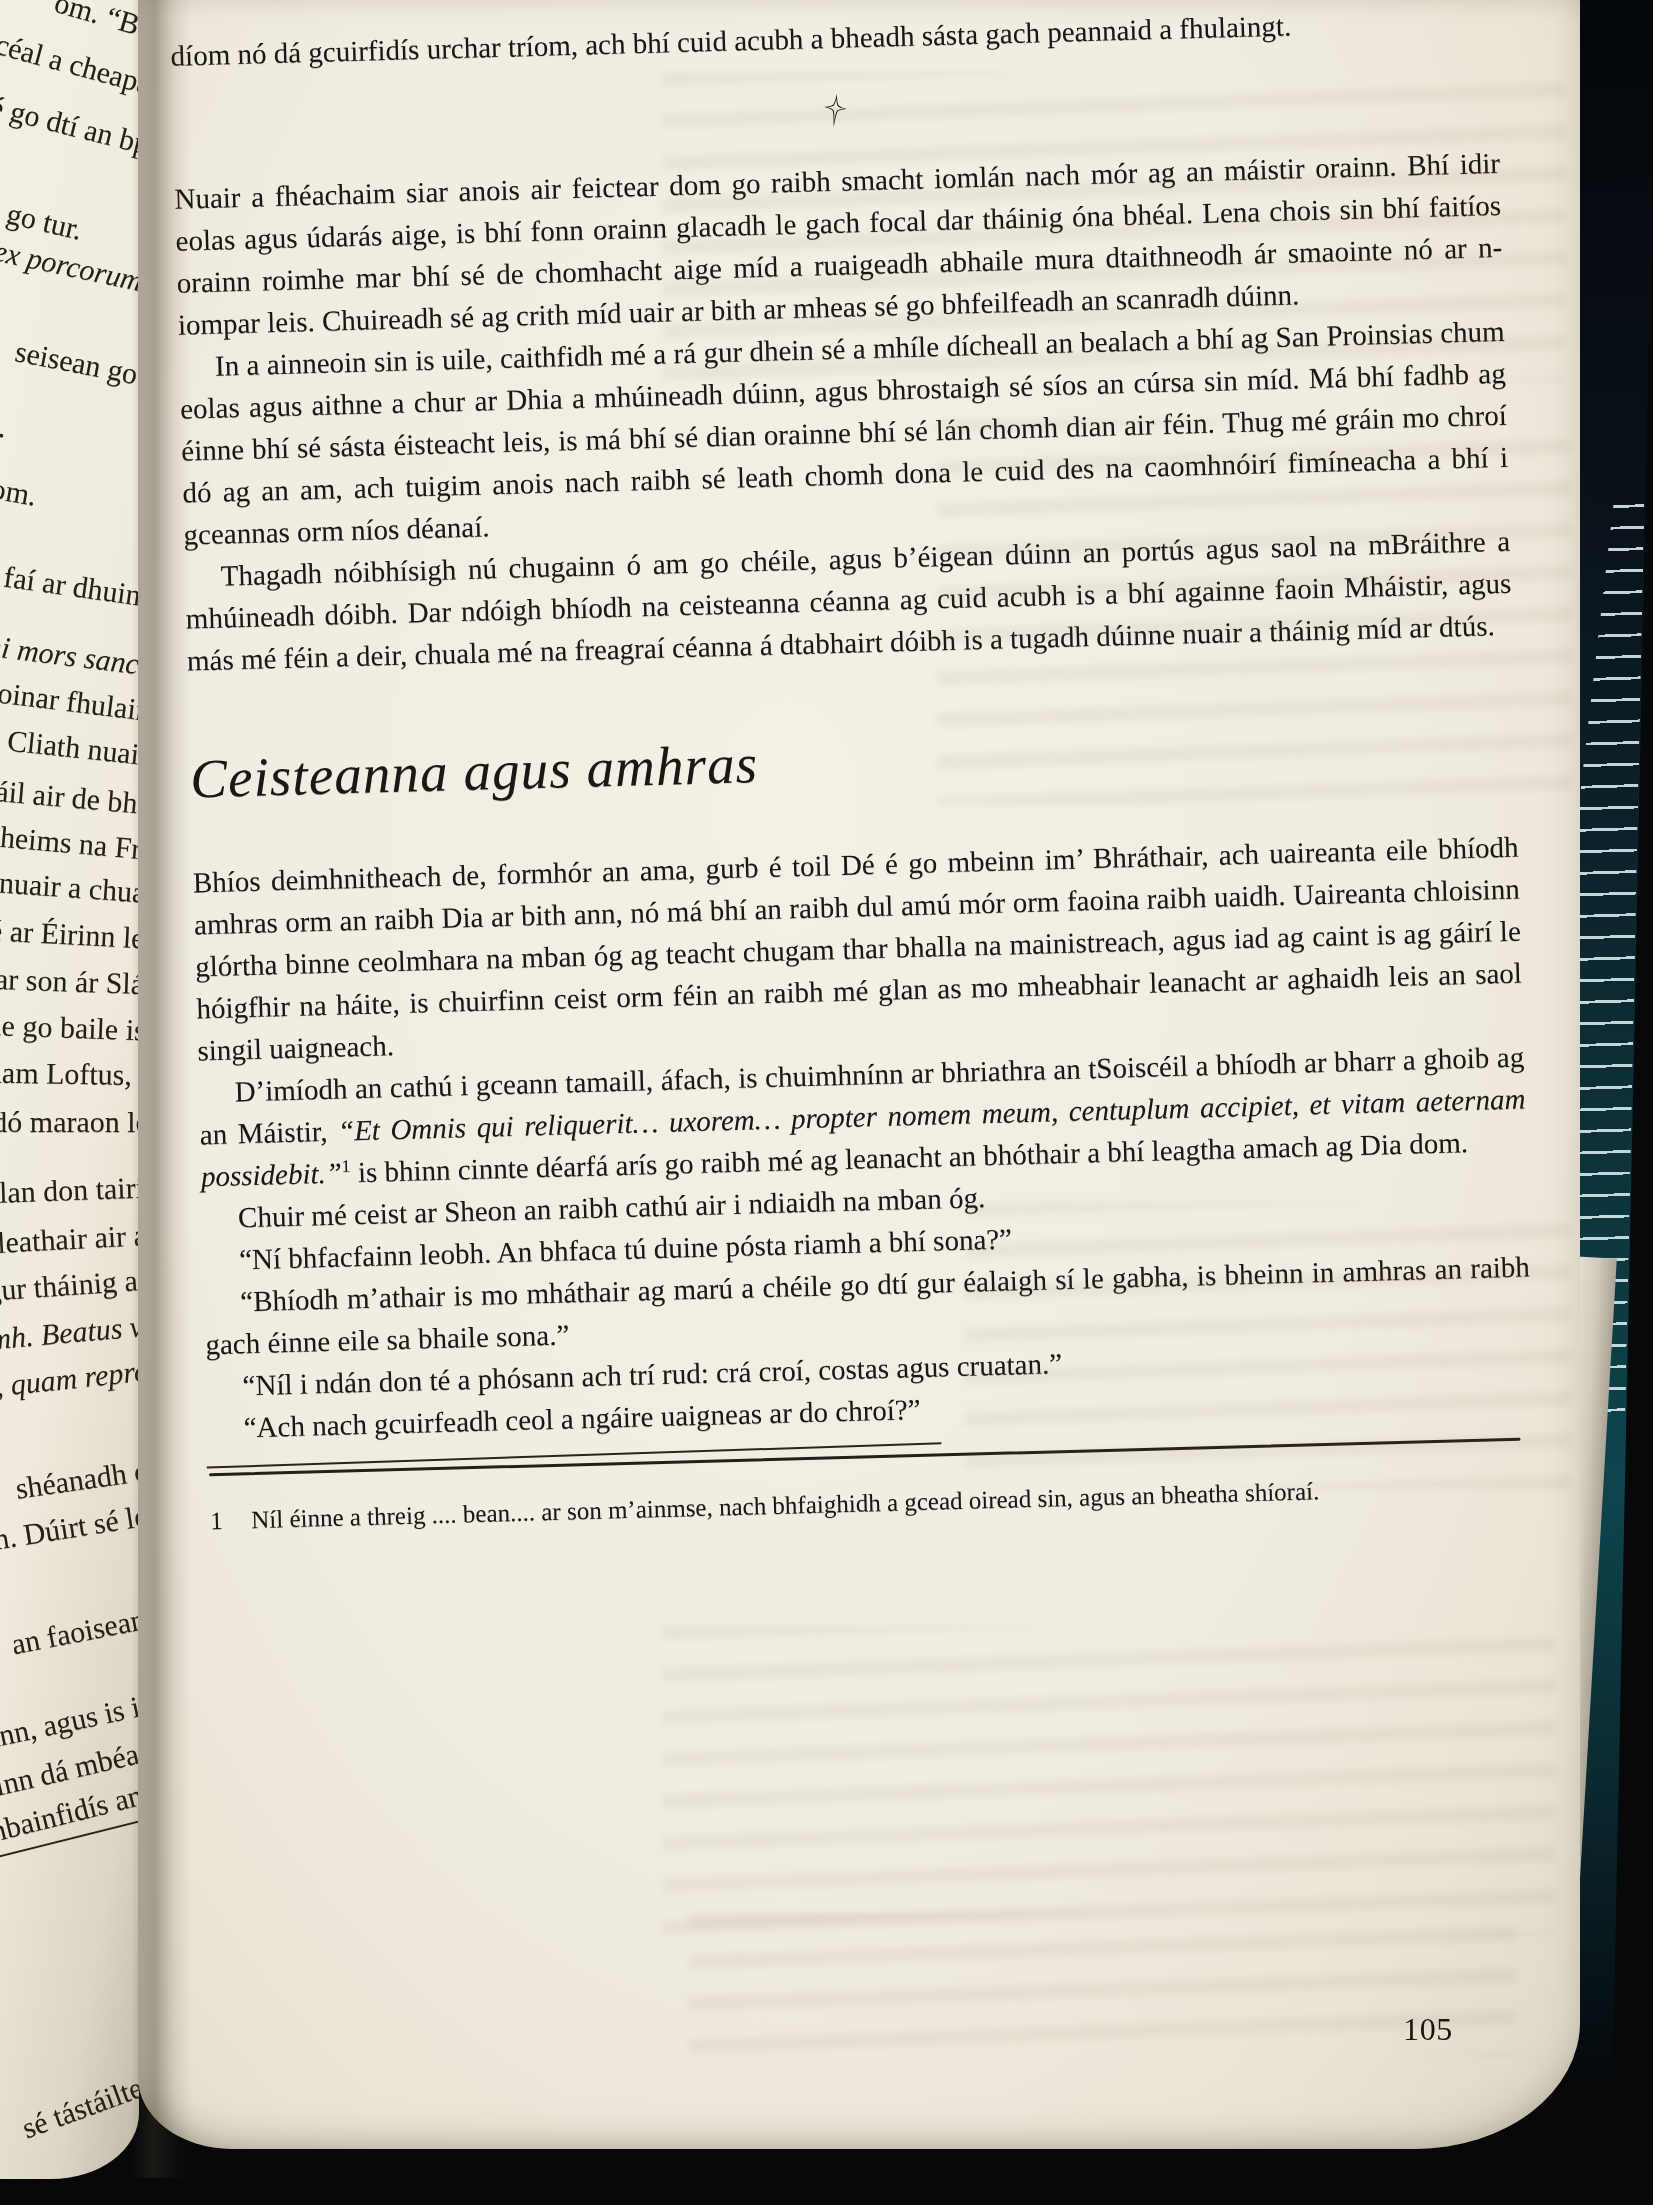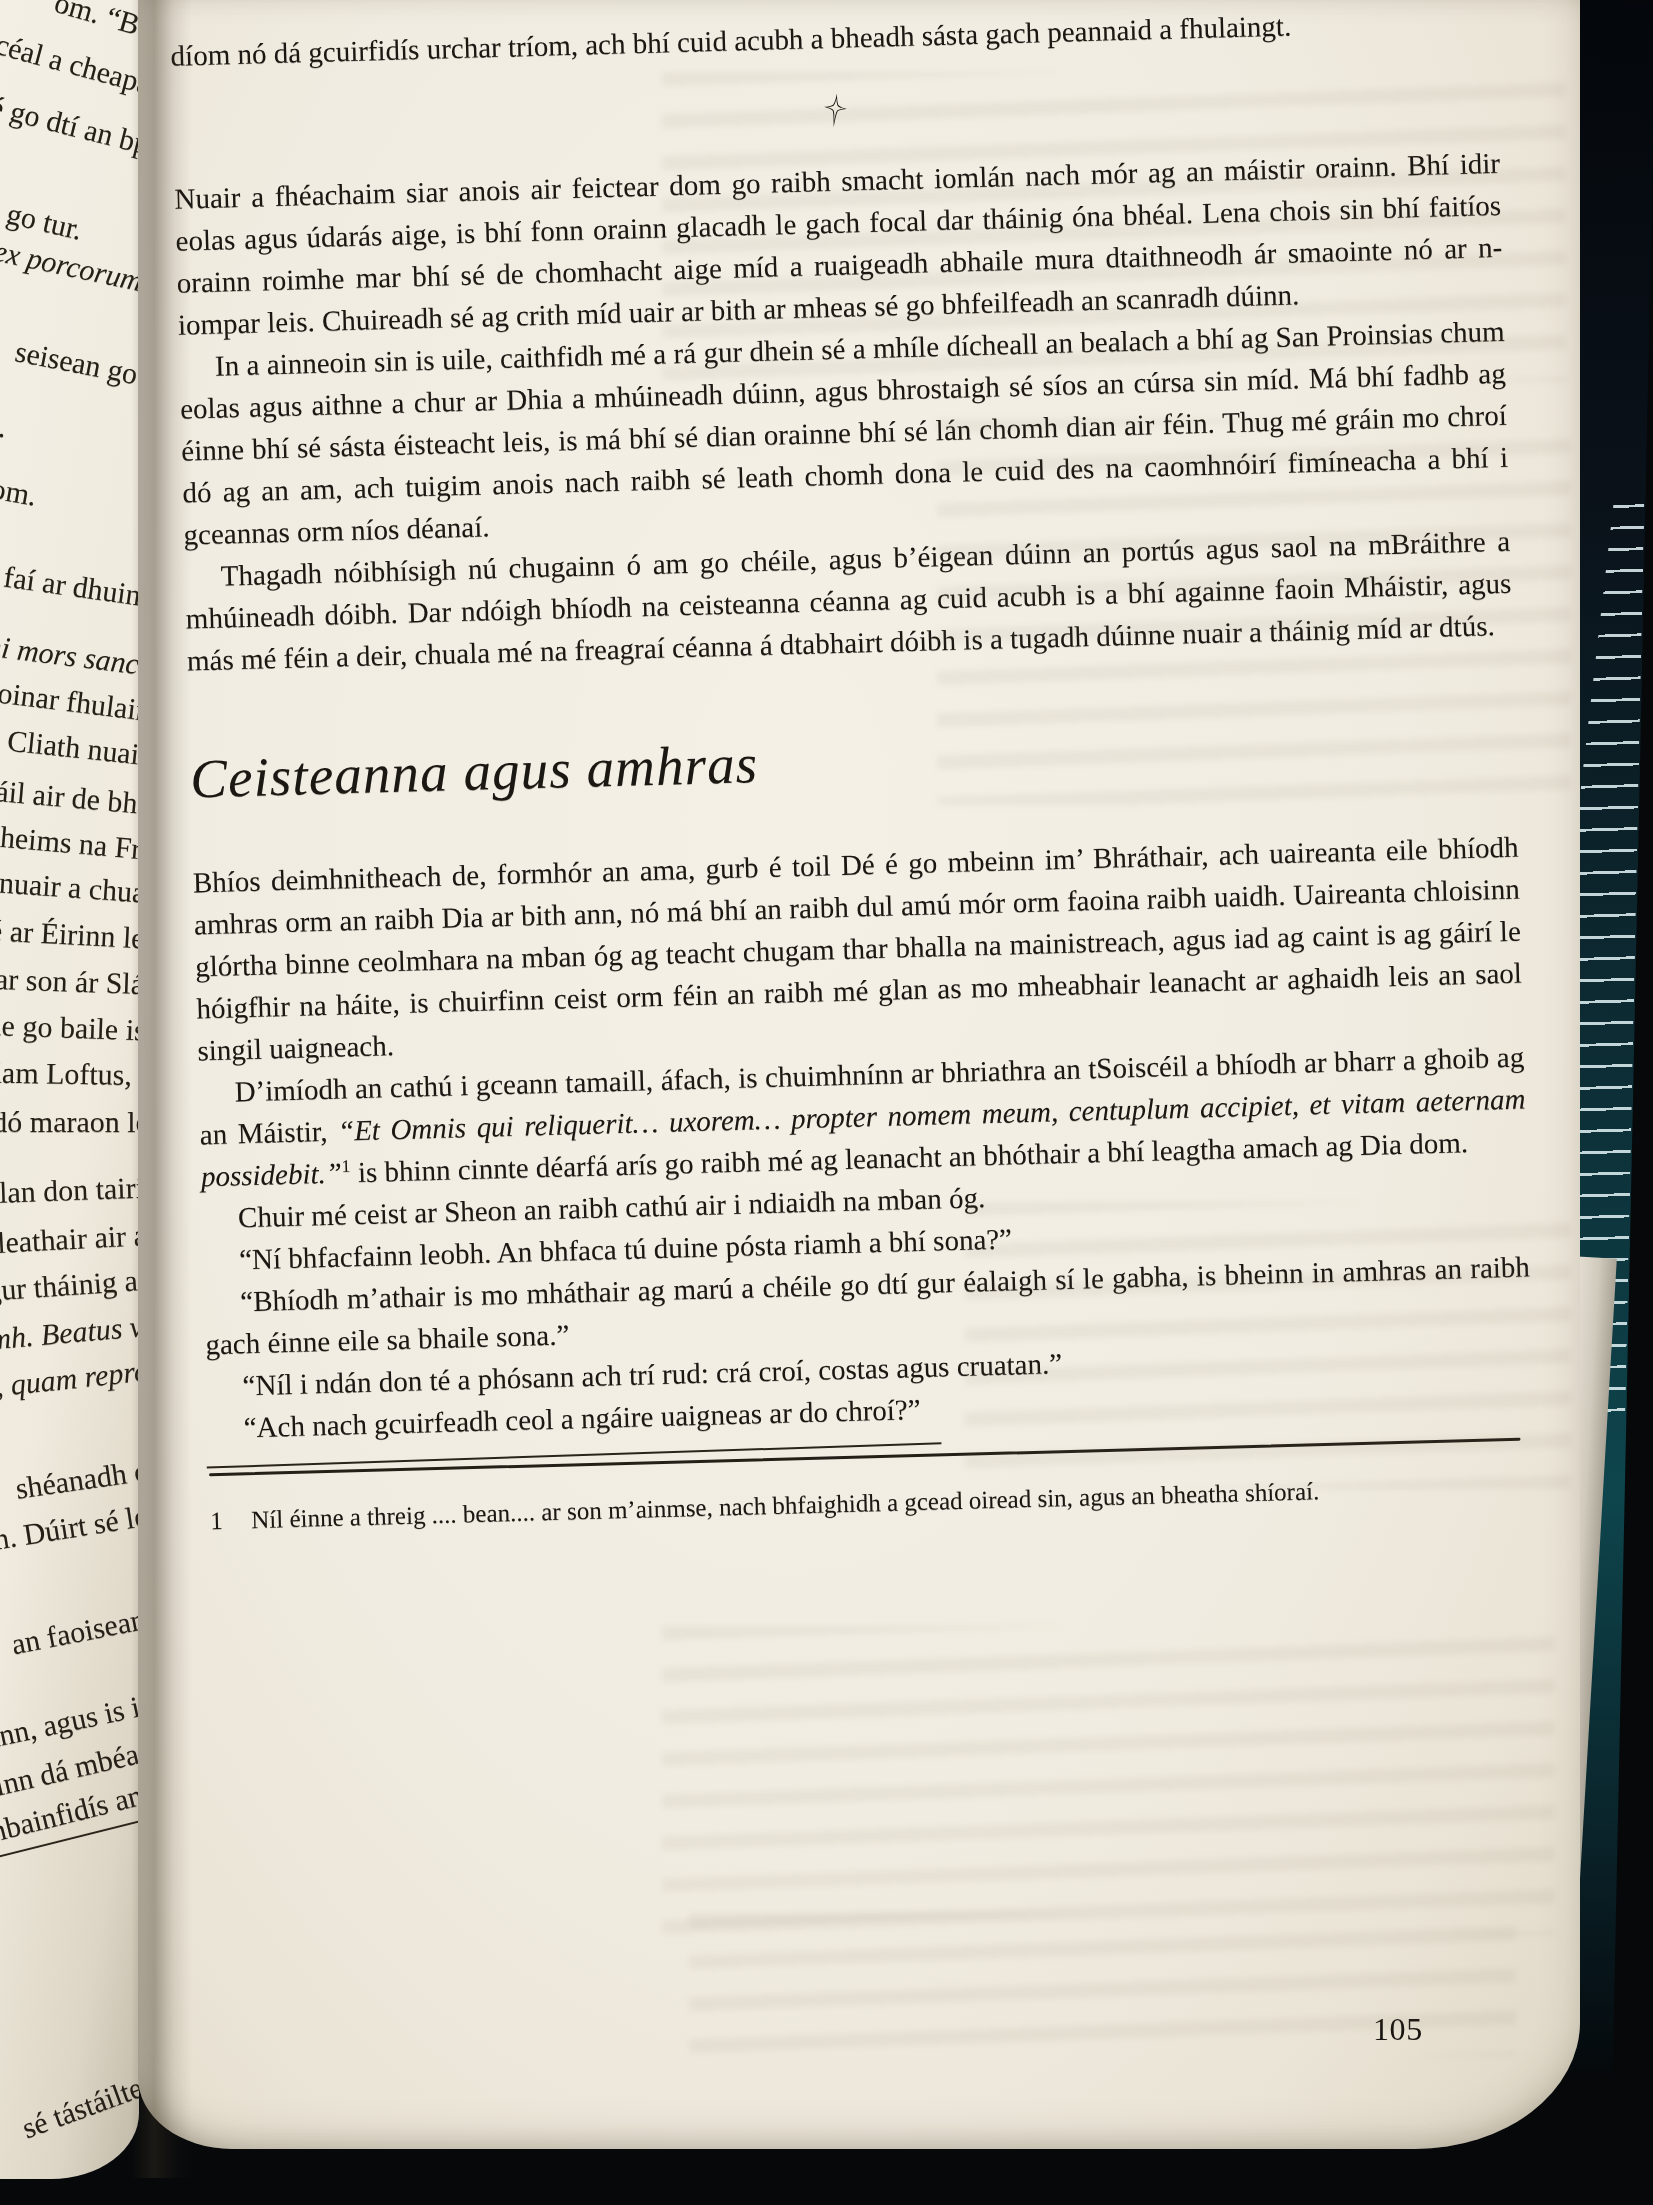--- a/index.html
+++ b/index.html
@@ -78,21 +78,21 @@
   }
   .latin{font-style:italic;}
   sup{font-size:17.6px;line-height:0;}
   .rule-wrap{position:relative;margin-top:24px;width:1312px;height:4.4px;}
   .rule-main{position:absolute;left:0;top:0;width:100%;height:2.8px;background:#241f17;border-radius:1.7px;}
   .rule-echo{position:absolute;left:-2.2px;top:-8.8px;width:56%;height:1.7px;background:#2a241b;transform:rotate(-.35deg);}
   .footnote{display:flex;margin-top:26.5px;font-size:25px;line-height:34px;width:1290px;text-align:left;}
   .fn-num{flex:0 0 41px;}
   .fn-text{flex:1;}
   .pagenum{
-    position:absolute;left:1235px;top:2011px;width:110px;text-align:left;
+    position:absolute;left:1235px;top:2011px;width:110px;text-align:center;
     font-size:32px;color:#17130e;letter-spacing:0.6px;
   }
 
   
   .ghost{
     position:absolute;pointer-events:none;z-index:1;opacity:.55;filter:blur(3.3px);
     background:repeating-linear-gradient(178deg,
       rgba(122,112,92,.14) 0 14.3px, rgba(122,112,92,0) 14.3px 42px);
   }
   .g1{left:524px;top:72px;width:904px;height:309px;}

